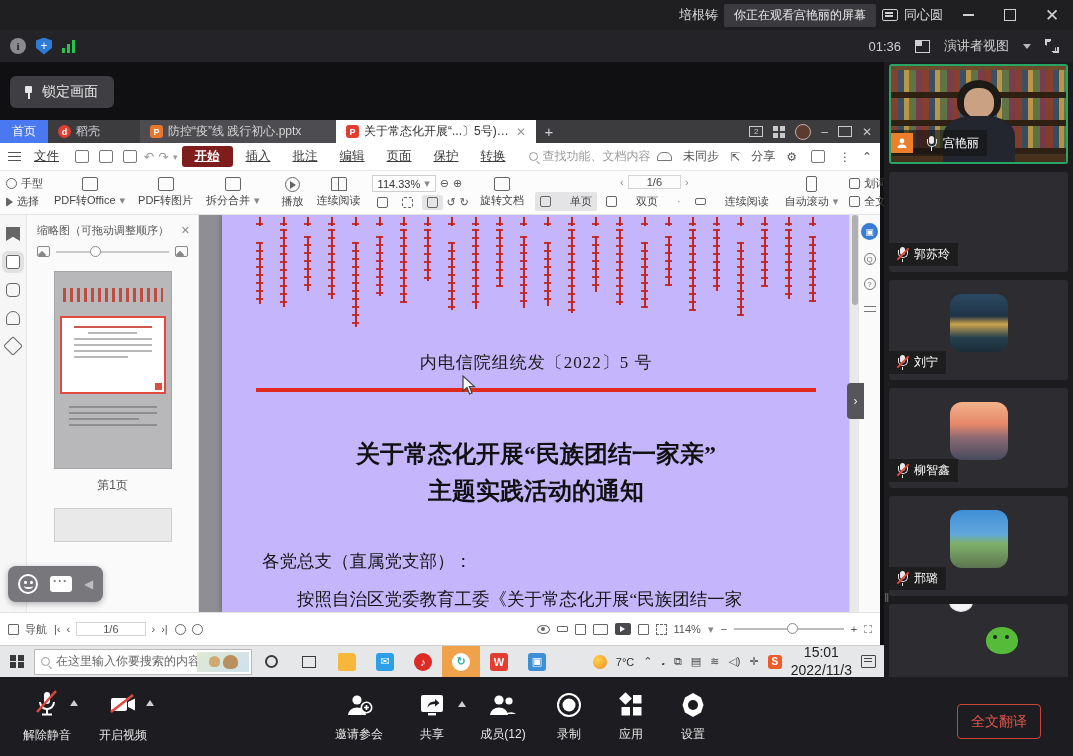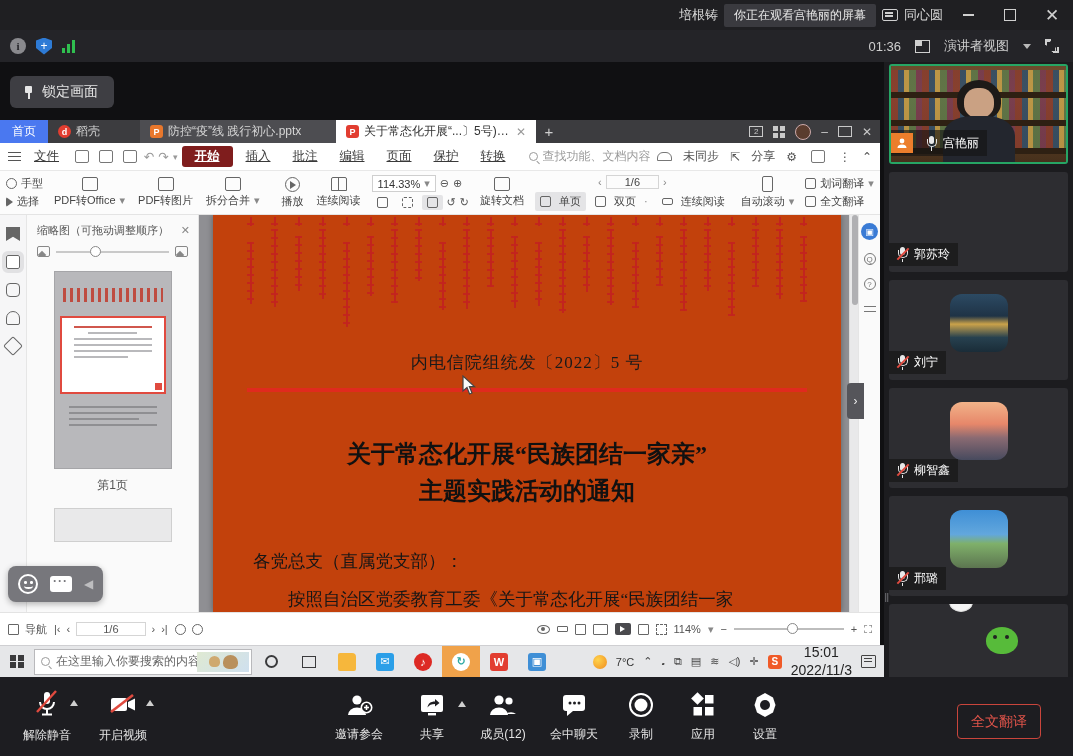--- a/index.html
+++ b/index.html
@@ -76,21 +76,21 @@
   .rb-stack { display:flex; flex-direction:column; justify-content:center; gap:3px; font-size:11px; color:#444; }
   .rb-row { display:flex; align-items:center; gap:4px; }
   .rb-big { display:flex; flex-direction:column; align-items:center; justify-content:center; gap:2px; font-size:11px; color:#444; padding:0 2px; }
   .gl { display:inline-block; width:16px; height:14px; border:1.4px solid #666; border-radius:2px; position:relative; }
   .gl.round { border-radius:50%; width:15px; height:15px; }
   .gl.small { width:11px; height:11px; }
   .gl-play::after { content:""; position:absolute; left:4px; top:3px; border-left:6px solid #666; border-top:4px solid transparent; border-bottom:4px solid transparent; }
   .gl-book { border-radius:2px 2px 0 0; }
   .gl-book::after { content:""; position:absolute; left:6.4px; top:-1px; width:1.4px; height:13px; background:#666; }
   .zoombox { border:1px solid #cfcfcf; padding:1px 5px; font-size:11px; color:#333; background:#fff; display:flex; gap:4px; align-items:center; }
-  .toolbtn { border:1px solid transparent; padding:1px 4px; display:flex; gap:8px; align-items:center; font-size:11px; color:#444; }
+  .toolbtn { border:1px solid transparent; padding:1px 4px; display:flex; gap:19px; align-items:center; font-size:11px; color:#444; }
   .toolbtn.on { background:#e4e4e6; border-radius:2px; }
   .rb-divider { width:1px; height:30px; background:#e2e2e2; }
   .pagebox { border:1px solid #d5d5d5; padding:0 18px; font-size:11px; }
   .arr { color:#888; font-size:11px; }
 
   .wps-body { flex:1; display:flex; min-height:0; position:relative; }
   .iconstrip { width:27px; background:#f6f6f7; border-right:1px solid #e6e6e6; display:flex; flex-direction:column; align-items:center; gap:14px; padding-top:12px; }
   .is-ic { width:14px; height:14px; border:1.5px solid #666; border-radius:2px; position:relative; }
   .is-ic.sel { outline:4px solid #e1e1e3; background:#fff; }
   .is-bm { border-radius:0; clip-path:polygon(0 0,100% 0,100% 100%,50% 70%,0 100%); background:#666; border:none; }
@@ -114,21 +114,21 @@
   .smiley-float { position:absolute; left:8px; bottom:10px; background:#77777c; border-radius:8px; padding:8px 10px; display:flex; gap:12px; align-items:center; z-index:5; box-shadow:0 2px 6px rgba(0,0,0,.3); }
   .sm-face { width:20px; height:20px; border:2px solid #fff; border-radius:50%; position:relative; }
   .sm-face::before { content:""; position:absolute; left:4px; top:5px; width:2.5px; height:2.5px; background:#fff; border-radius:50%; box-shadow:6px 0 0 #fff; }
   .sm-face::after { content:""; position:absolute; left:4px; bottom:3px; width:9px; height:4px; border-bottom:2px solid #fff; border-radius:50%; }
   .sm-bubble { width:22px; height:16px; background:#fff; border-radius:3px; position:relative; }
   .sm-bubble::before { content:"···"; position:absolute; top:-2px; left:3px; color:#77777c; font-weight:bold; letter-spacing:1px; }
   .sm-bubble::after { content:""; position:absolute; bottom:-4px; left:4px; border:4px solid transparent; border-top-color:#fff; }
   .sm-caret { color:#bdbdbf; font-size:12px; }
 
   .docarea { flex:1; background:#8f8f93; position:relative; overflow:hidden; }
-  .page { position:absolute; left:14px; top:0; width:628px; height:100%; background:#c2410c; box-shadow:0 0 6px rgba(0,0,0,.35); padding-top:2px; }
+  .page { position:absolute; left:23px; top:0; width:628px; height:100%; background:#c4b5fd; box-shadow:0 0 6px rgba(0,0,0,.35); padding-top:2px; }
   .mg-row { display:flex; justify-content:space-between; align-items:flex-start; padding:0 34px; }
   .mg-row.partial { height:9px; overflow:hidden; }
   .mg-row.partial .mg { margin-top:-26px !important; }
   .mg { width:7px; flex:none;
     background-image:repeating-linear-gradient(to bottom,rgba(195,35,30,.9) 0 2px,transparent 2px 8px),linear-gradient(#c2241e 0 0);
     background-size:7px 100%,2px 100%; background-position:0 0,3px 0; background-repeat:no-repeat,no-repeat; }
   .mg:nth-child(3n) { margin-top:7px; }
   .mg:nth-child(4n+1) { margin-top:13px; }
   .docnum { font-family:"Liberation Serif","DejaVu Serif",serif; font-size:17px; color:#1a1a1a; text-align:center; margin-top:30px; letter-spacing:1px; }
   .redline { height:3.5px; background:#e02a1e; margin:14px 34px 0; }
@@ -821,30 +821,20 @@
     </div>
     <div class="ctl" style="width:70px">
       <svg width="30" height="28" viewBox="0 0 30 28">
         <circle cx="11" cy="9" r="4.6" fill="#fff"></circle>
         <path d="M2 24 a9 7.5 0 0 1 18 0 Z" fill="#fff"></path>
         <circle cx="21" cy="10" r="3.6" fill="#fff"></circle>
         <path d="M18 23 a7 6 0 0 1 10 0 Z" fill="#fff"></path>
       </svg>
       <span>成员(12)</span>
     </div>
-    <div class="ctl" style="width:72px">
-      <svg width="28" height="28" viewBox="0 0 28 28">
-        <rect x="3" y="4" width="22" height="16" rx="3" fill="#fff"></rect>
-        <path d="M7 20 L7 25 L13 20 Z" fill="#fff"></path>
-        <circle cx="10" cy="12" r="1.5" fill="#1d1d21"></circle>
-          <circle cx="14.5" cy="12" r="1.5" fill="#1d1d21"></circle>
-          <circle cx="19" cy="12" r="1.5" fill="#1d1d21"></circle>
-      </svg>
-      <span>会中聊天</span>
-    </div>
     <div class="ctl" style="width:62px">
       <svg width="28" height="28" viewBox="0 0 28 28">
         <circle cx="14" cy="14" r="11" fill="none" stroke="#fff" stroke-width="2"></circle>
         <circle cx="14" cy="14" r="6.5" fill="#fff"></circle>
       </svg>
       <span>录制</span>
     </div>
     <div class="ctl" style="width:62px">
       <svg width="28" height="28" viewBox="0 0 28 28">
         <rect x="4" y="3" width="9" height="9" fill="#fff" transform="rotate(45 8.5 7.5)"></rect>

